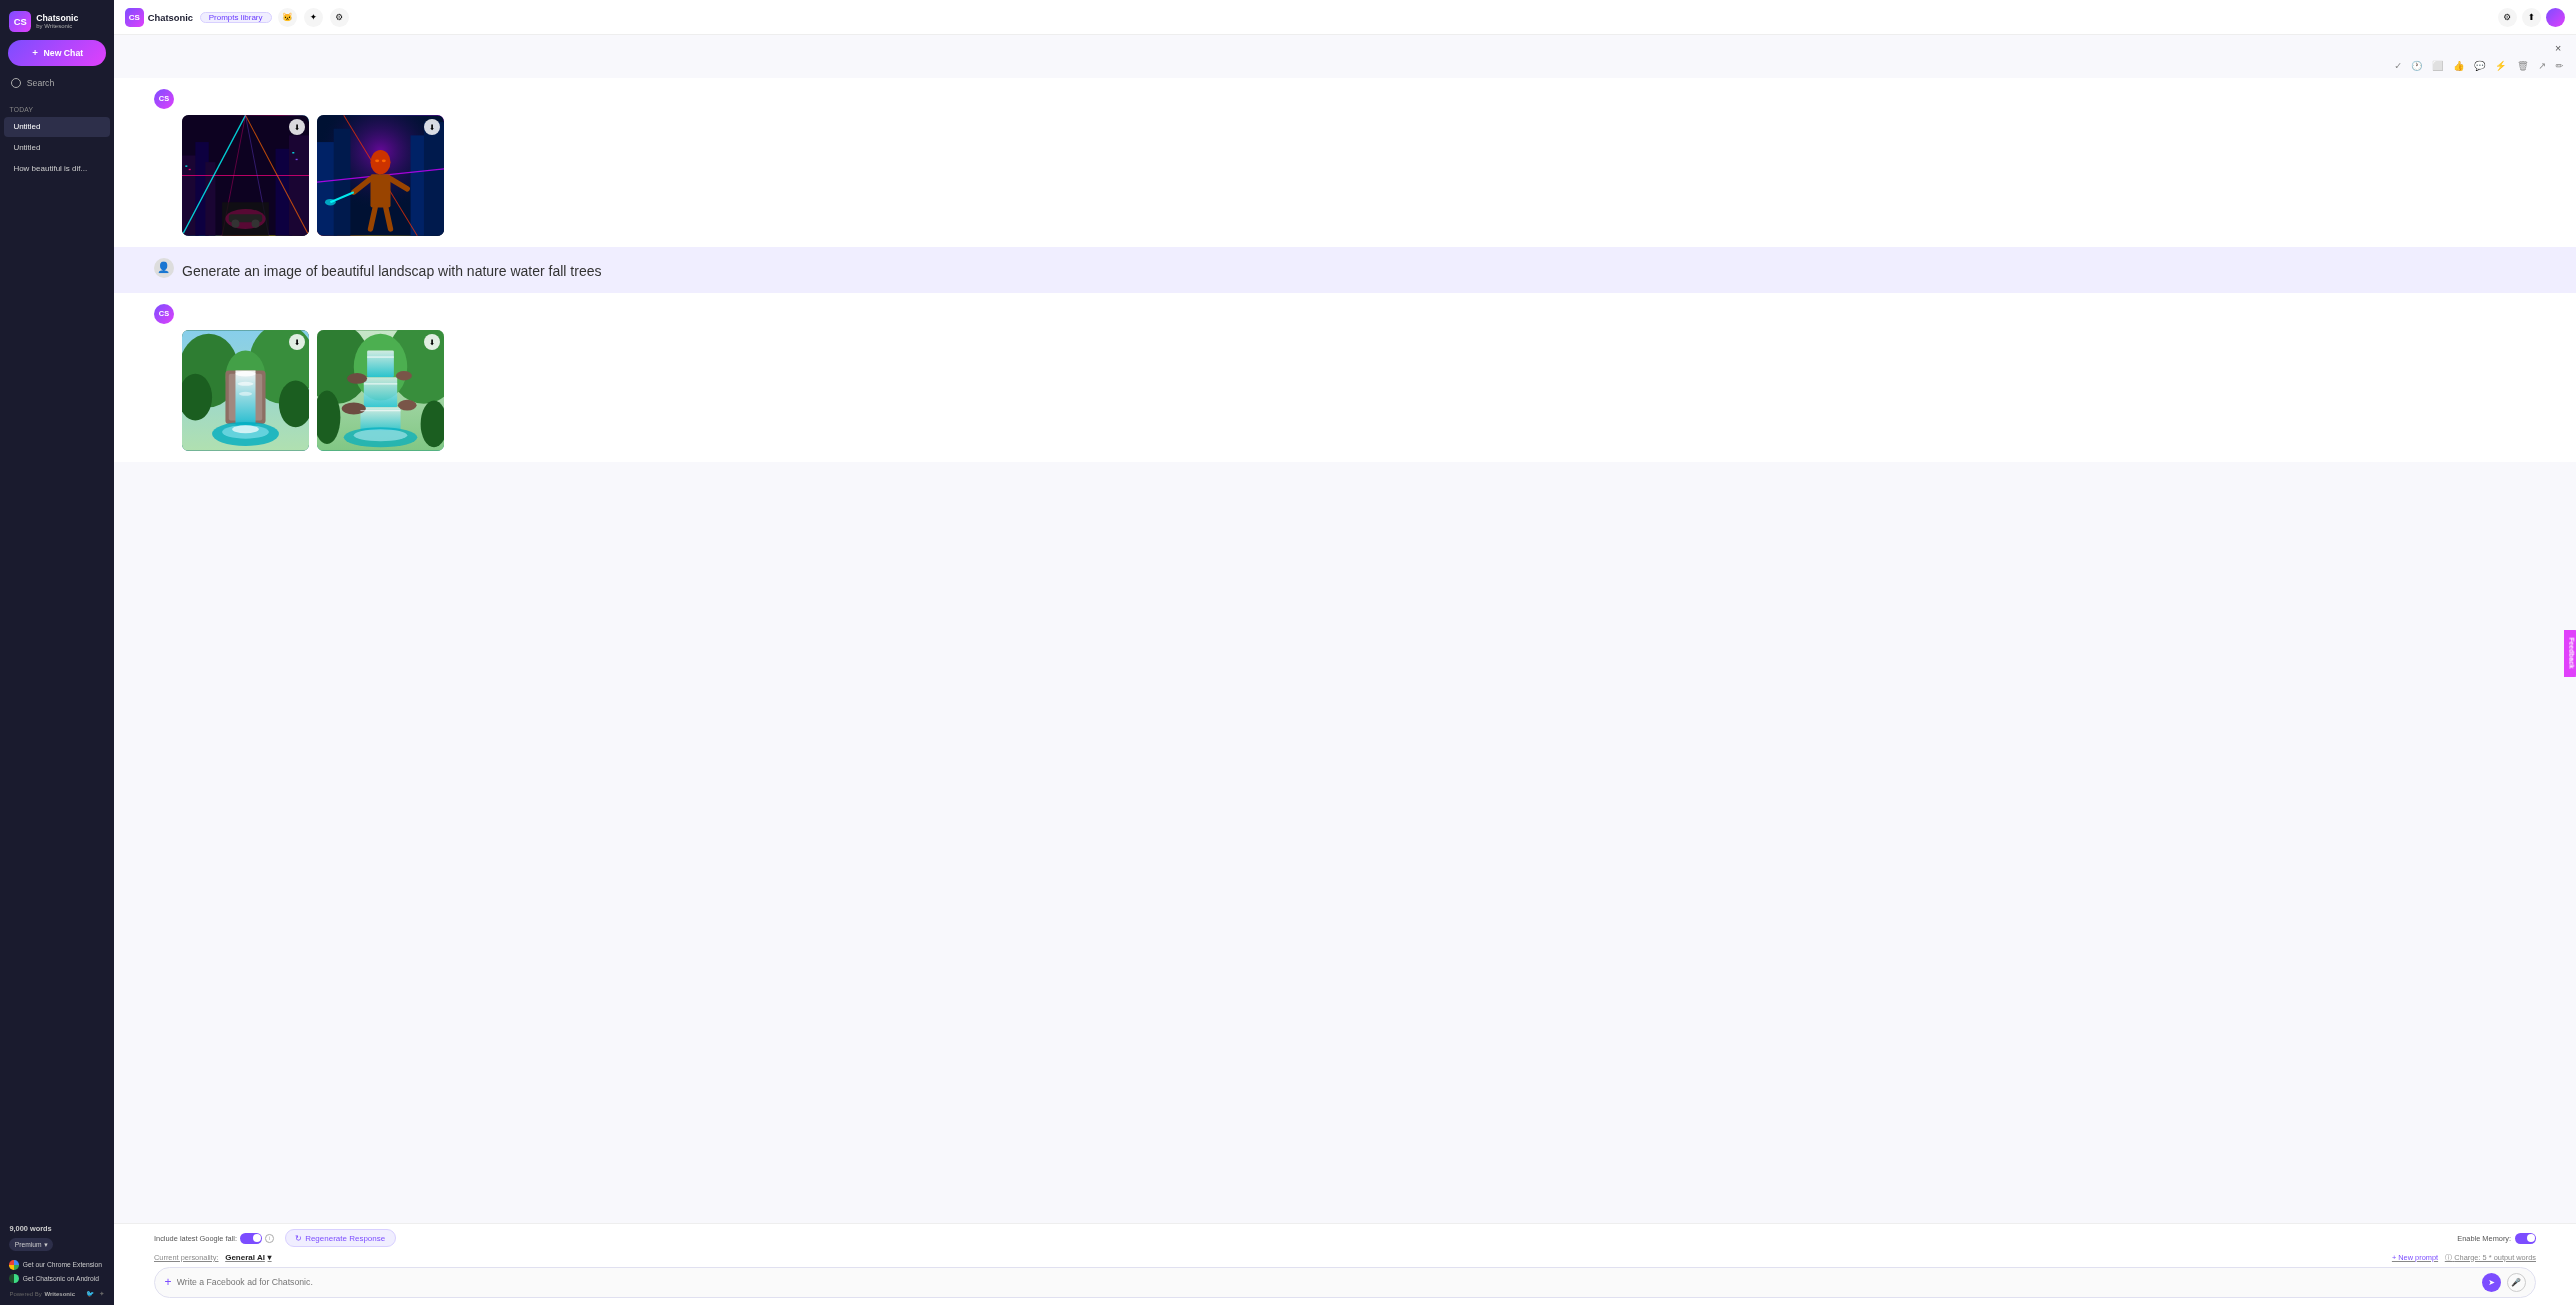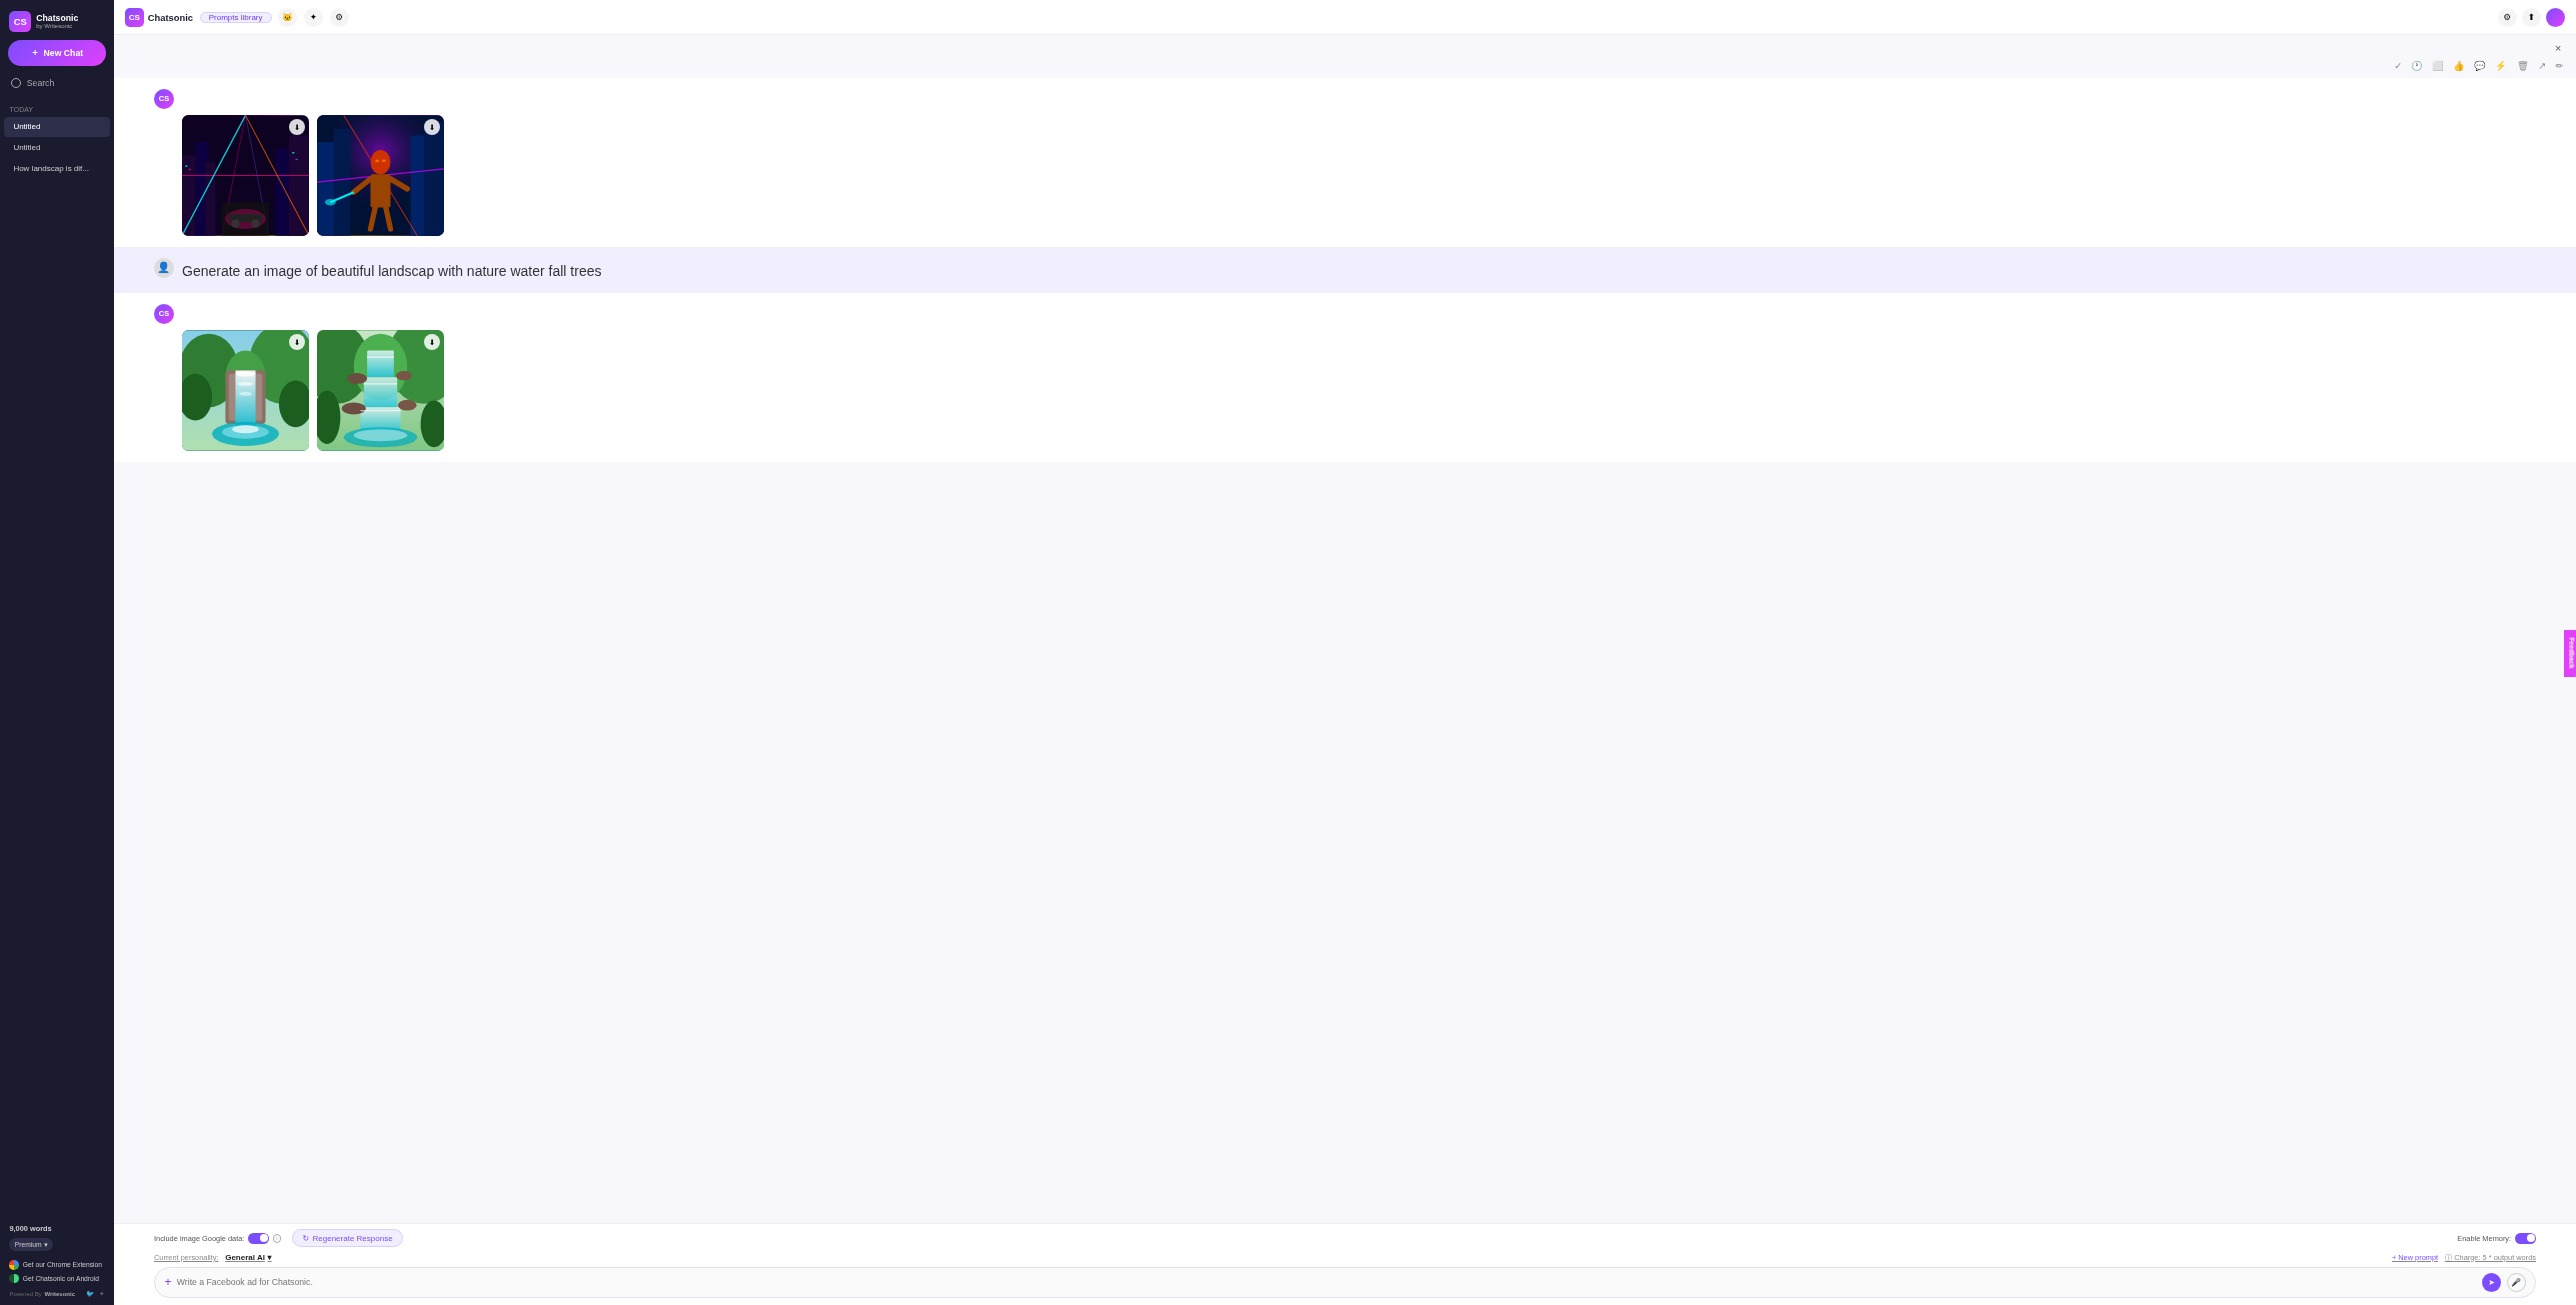--- a/index.html
+++ b/index.html
@@ -471,21 +471,21 @@
 
   <button class="search-btn">
     <span class="search-icon-circle"></span>
     <span>Search</span>
   </button>
 
   <div class="sidebar-section-label">TODAY</div>
 
   <div class="sidebar-item active">Untitled</div>
   <div class="sidebar-item">Untitled</div>
-  <div class="sidebar-item">How landscap is dif...</div>
+  <div class="sidebar-item">How beautiful is dif...</div>
 
   <div class="sidebar-bottom">
     <div class="words-count">9,000 words</div>
     <div class="premium-badge">
       <span>Premium</span>
       <span>▾</span>
     </div>
 
     <div class="chrome-ext">
       <span class="g-icon"></span>
@@ -723,21 +723,21 @@
         </div>
       </div>
     </div>
 
     <div style="height: 13.4px;"></div>
   </div>
 
   <div class="bottom-bar">
     <div class="bottom-controls">
       <div class="toggle-wrap">
-        <span>Include image Google data:</span>
+        <span>Include latest Google fall:</span>
         <div class="toggle"></div>
         <div class="info-icon">i</div>
       </div>
       <button class="regen-btn">
         <span>↻</span>
         <span>Regenerate Response</span>
       </button>
       <div class="toggle-wrap memory-label">
         <span>Enable Memory:</span>
         <div class="toggle"></div>

